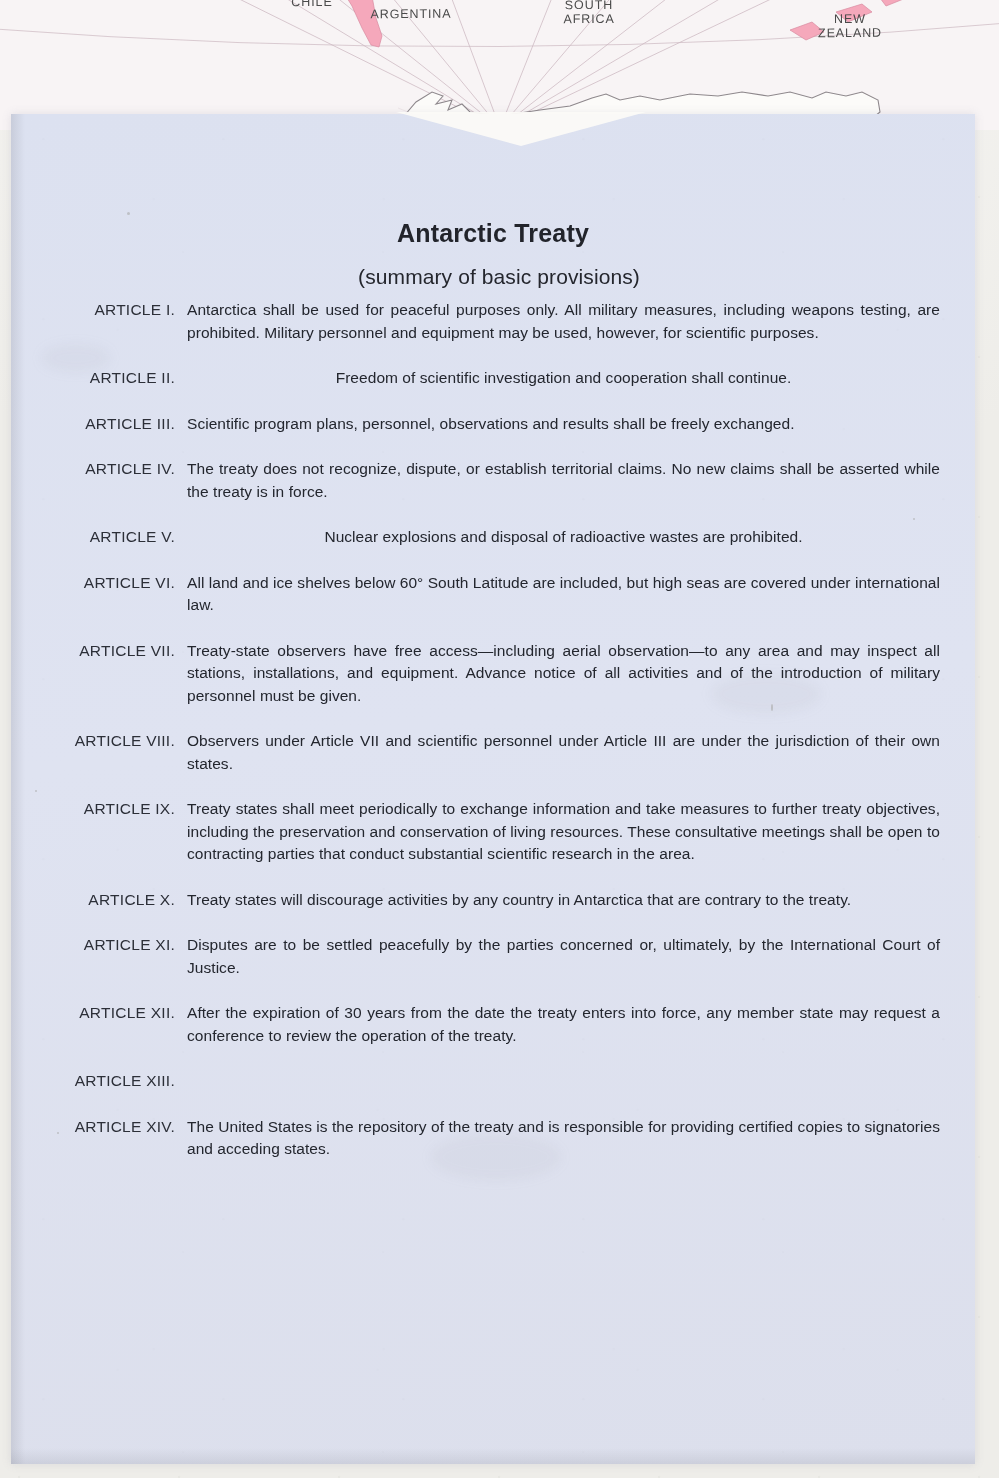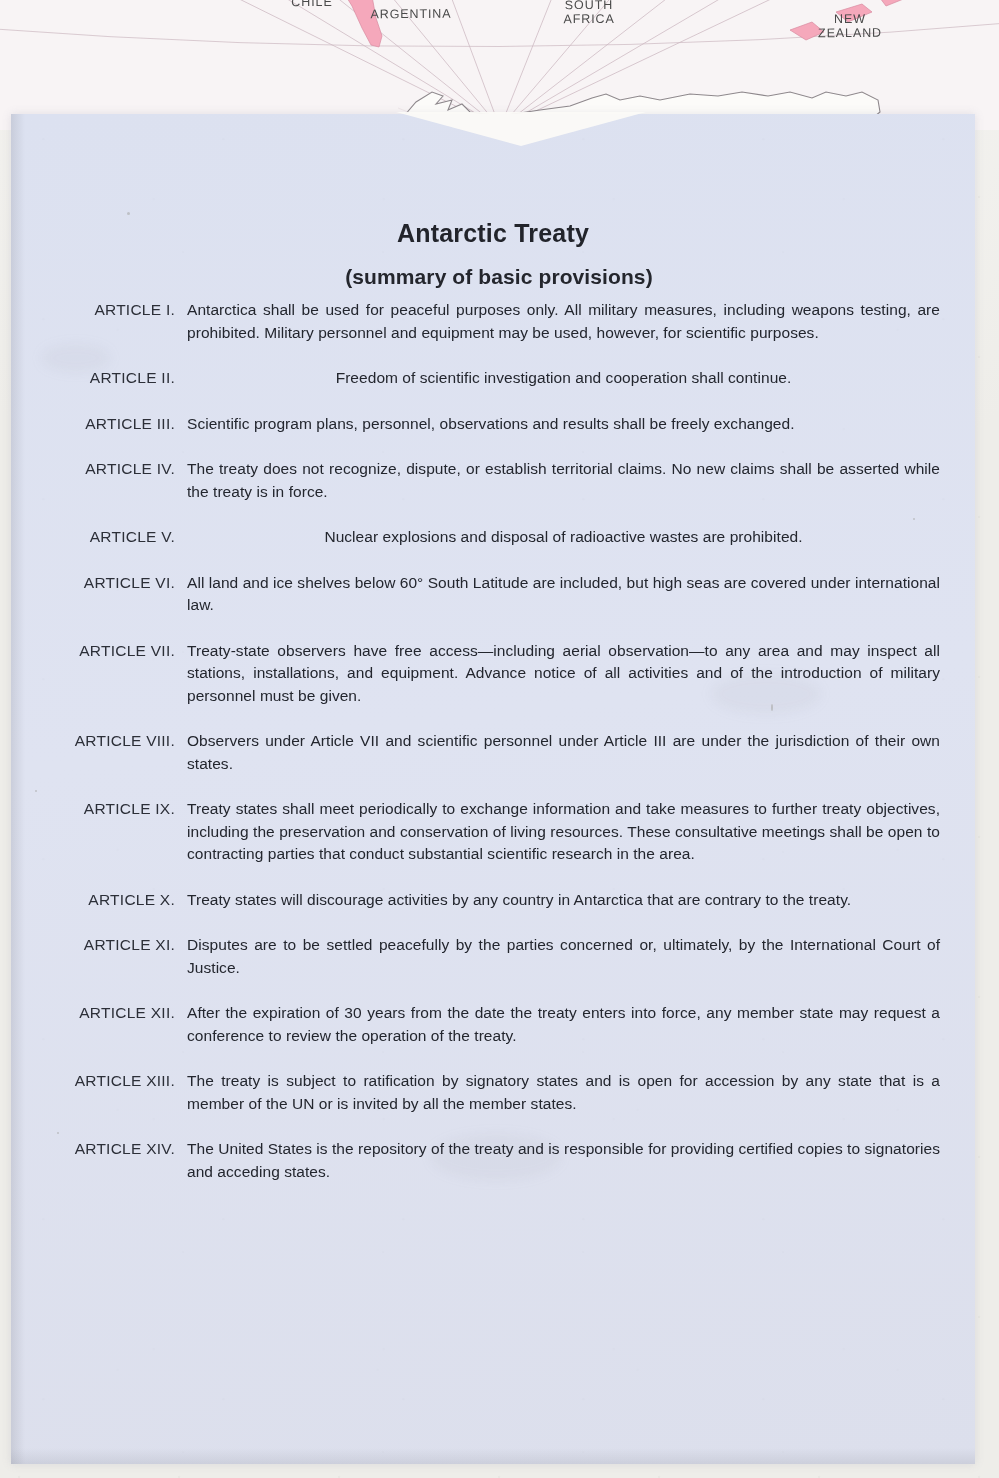--- a/index.html
+++ b/index.html
@@ -108,21 +108,21 @@
   .doc-title {
     font-size: 25px;
     font-weight: bold;
     color: #22242b;
     letter-spacing: .2px;
     margin: 16px;
     line-height: 30px;
   }
   .doc-subtitle {
     font-size: 21px;
-    font-weight: bold;
+    font-weight: normal;
     color: #24262d;
     letter-spacing: .1px;
     margin: 4px 0 0 12px;
     line-height: 26px;
   }
 
   
   .articles {
     position: absolute;
     left: 39px;
@@ -322,21 +322,20 @@
         <div class="article-text">Disputes are to be settled peacefully by the parties concerned or, ultimately, by the International Court of Justice.</div>
       </div>
 
       <div class="article">
         <div class="article-label">ARTICLE XII.</div>
         <div class="article-text">After the expiration of 30 years from the date the treaty enters into force, any member state may request a conference to review the operation of the treaty.</div>
       </div>
 
       <div class="article">
         <div class="article-label">ARTICLE XIII.</div>
-        <div class="article-text">The treaty is subject to ratification by signatory states and is open for accession by any state that is a member of the UN or is invited by all the member states.</div>
       </div>
 
       <div class="article">
         <div class="article-label">ARTICLE XIV.</div>
         <div class="article-text">The United States is the repository of the treaty and is responsible for providing certified copies to signatories and acceding states.</div>
       </div>
 
     </div>
   </div>
 

